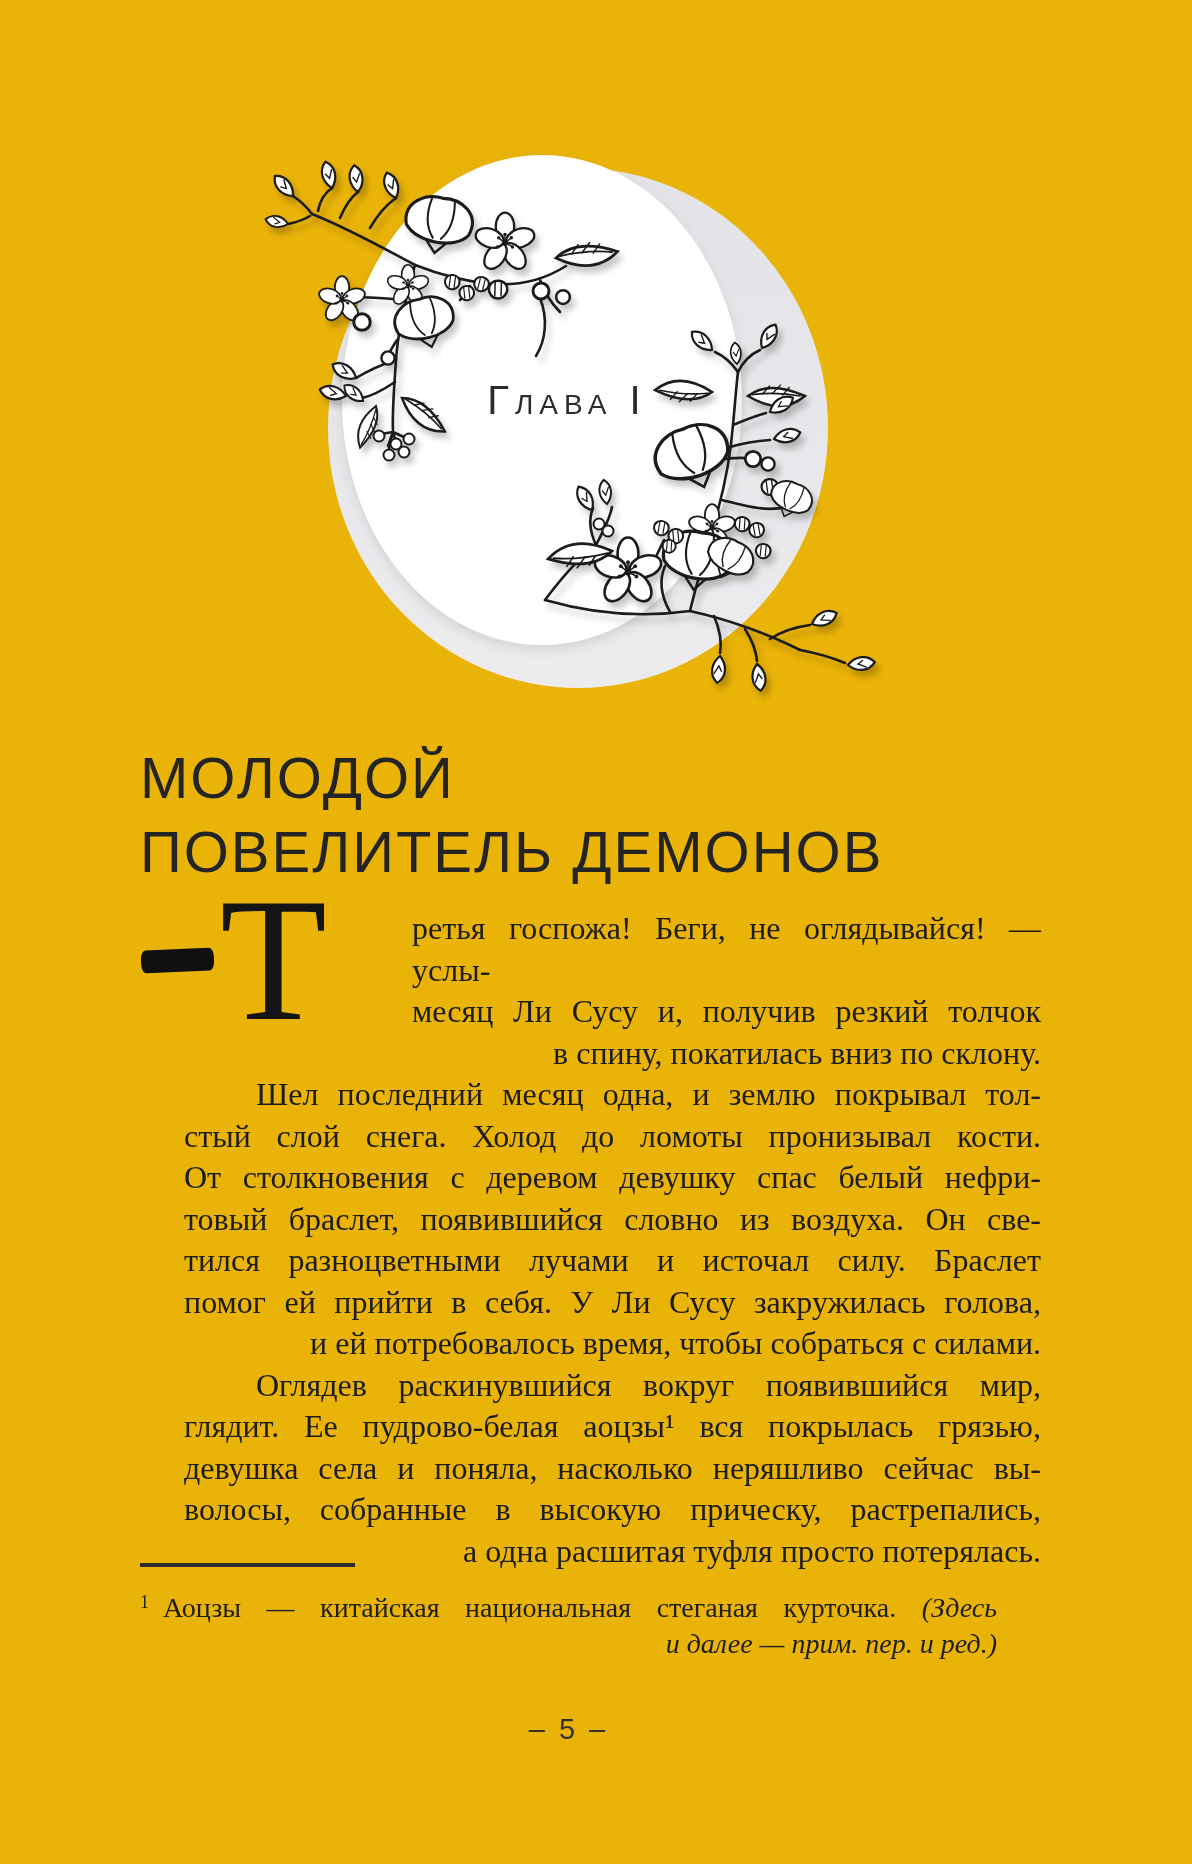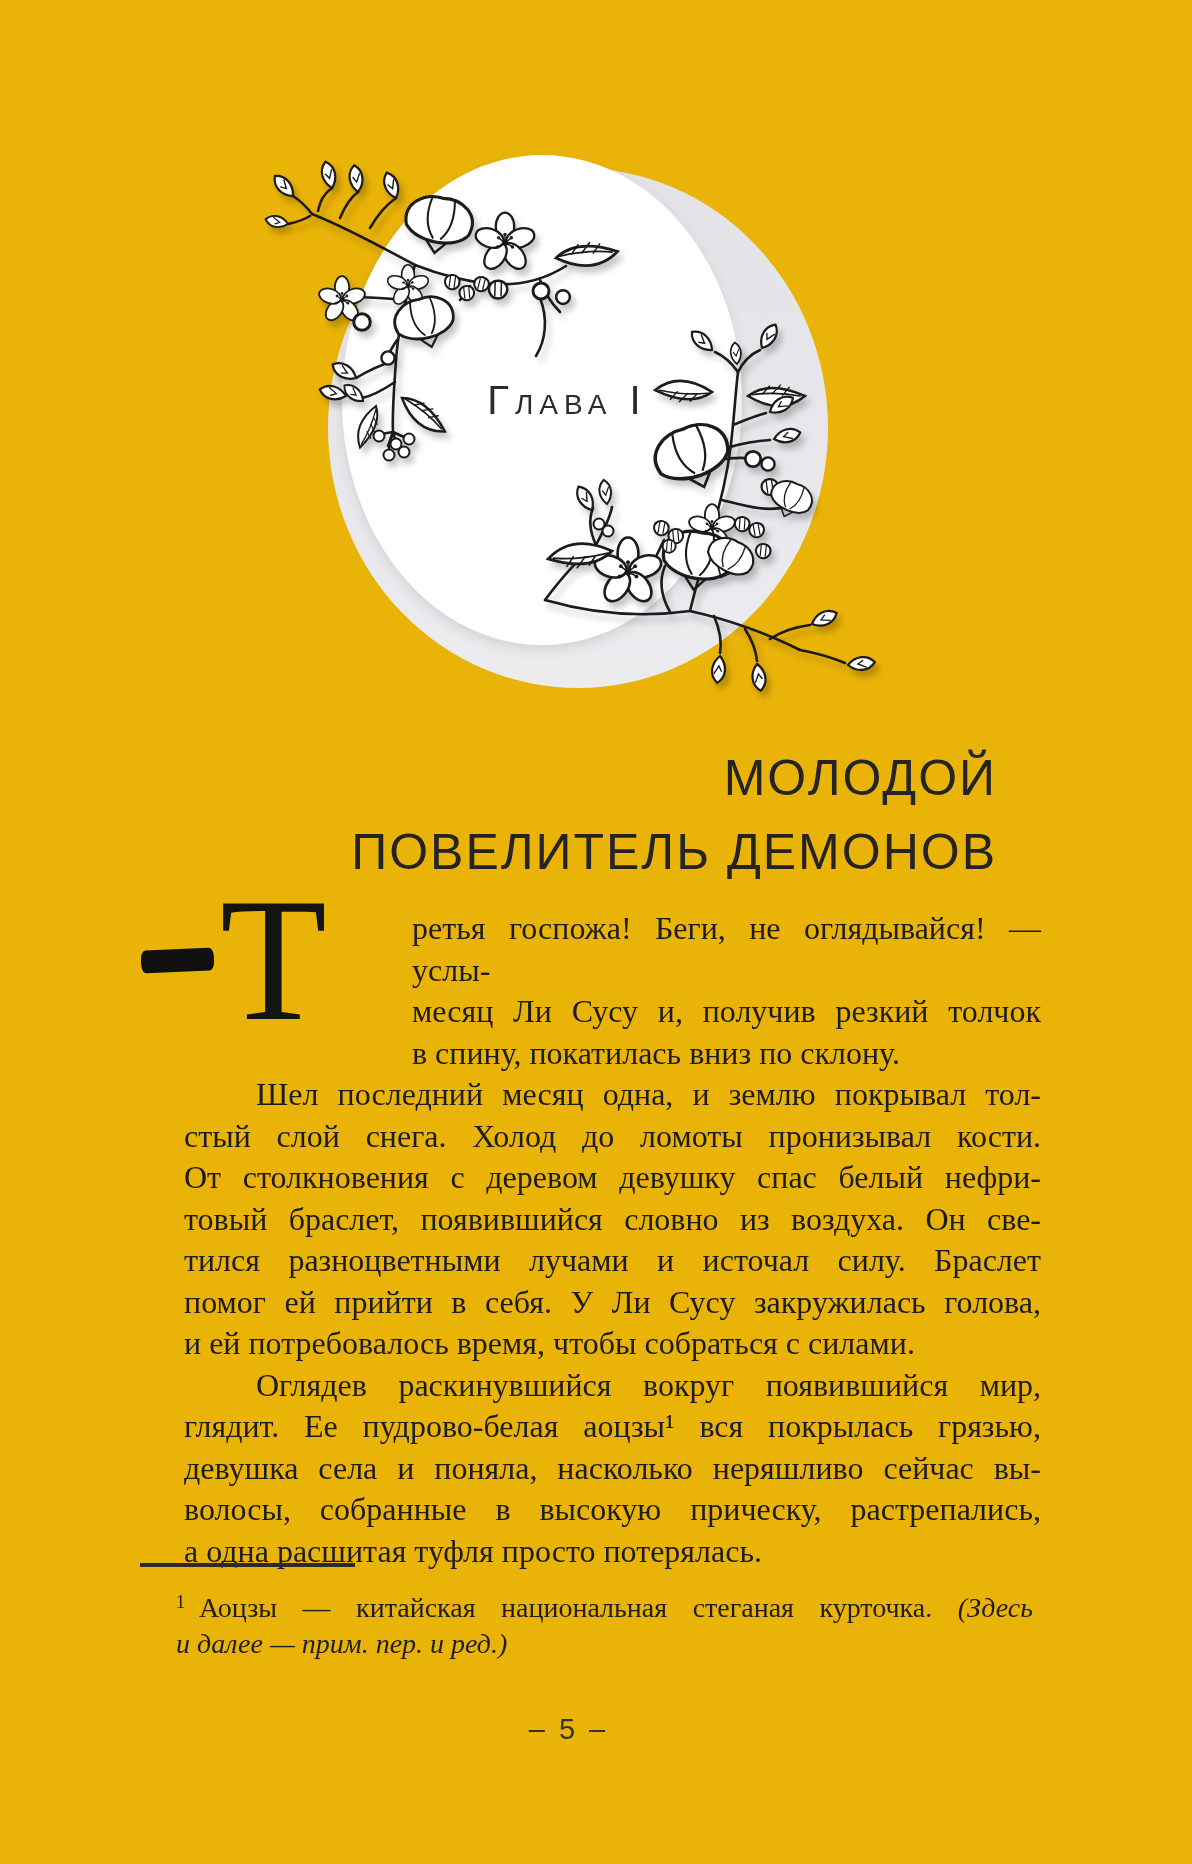--- a/index.html
+++ b/index.html
@@ -22,38 +22,38 @@
     font-variant:small-caps;
     font-size:40px;line-height:44px;
     letter-spacing:6px;
     color:#2b2b2b;
     white-space:nowrap;
   }
   
   .chapter-title{
     position:absolute;
     left:140px;width:857px;top:741px;
-    text-align:right;
+    text-align:left;
     font-family:"Liberation Sans", sans-serif;
     font-weight:400;
-    font-size:50px;line-height:74px;
+    font-size:58px;line-height:74px;
     letter-spacing:2px;
     color:#242424;
   }
   
   .body-text{
     position:absolute;
     left:140px;top:908px;width:857px;
     font-size:32px;line-height:41.5px;
     color:#1c1c1c;
     margin-left:44px;
   }
   .line{min-height:41.5px;}
   .just{text-align:justify;text-align-last:justify;}
-  .lastline{text-align:left;}
+  .lastline{text-align:right;}
   .dcline{margin-left:228px;width:629px;}
   .indent{text-indent:72px;}
   .dc-dash{
     position:absolute;
     left:141px;top:949px;width:73px;height:23px;
     background:#101010;
     border-radius:5px/9px;
     transform:rotate(-2.5deg);
   }
   .dc-letter{
@@ -67,21 +67,20 @@
   .fn-rule{
     position:absolute;
     left:140px;top:1563px;width:215px;height:4px;
     background:#2b2b2b;
   }
   .footnote{
     position:absolute;
     left:140px;top:1585px;width:857px;
     font-size:28px;line-height:34px;
     color:#1e1e1e;
-    margin-left:36px;
   }
   .fn-sup{
     font-size:18px;vertical-align:9px;
     padding-right:14px;
   }
   .it{font-style:italic;}
   
   .page-number{
     position:absolute;
     left:140px;width:857px;top:1712px;

